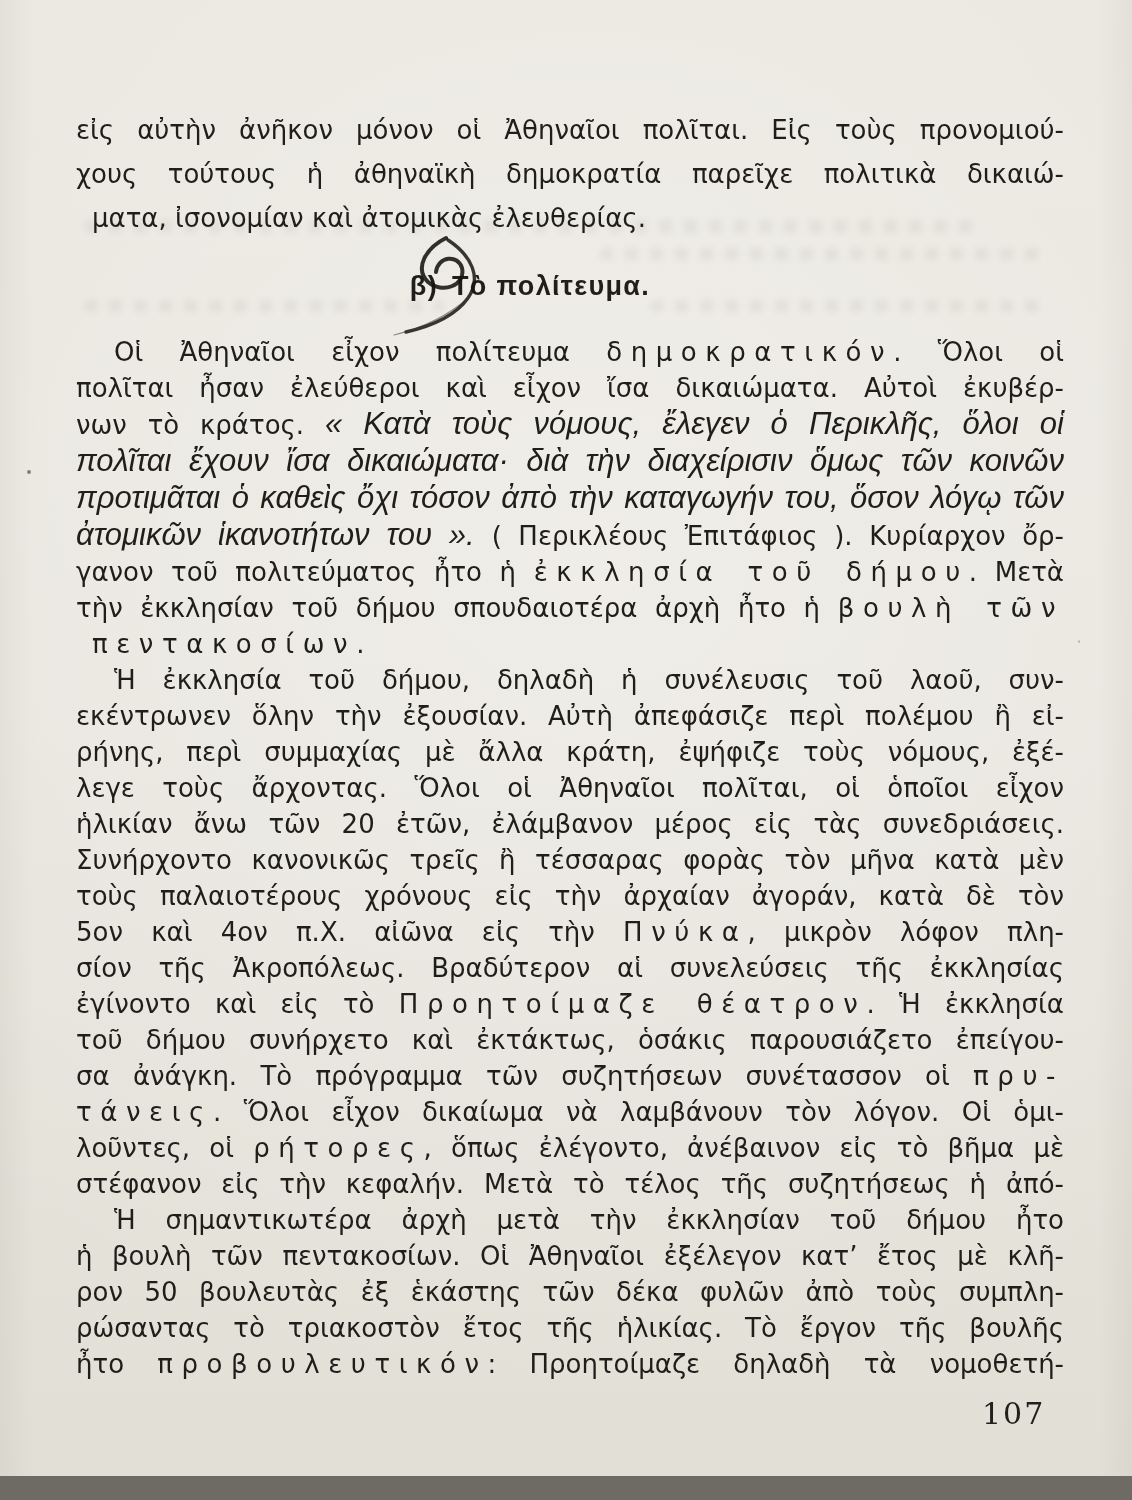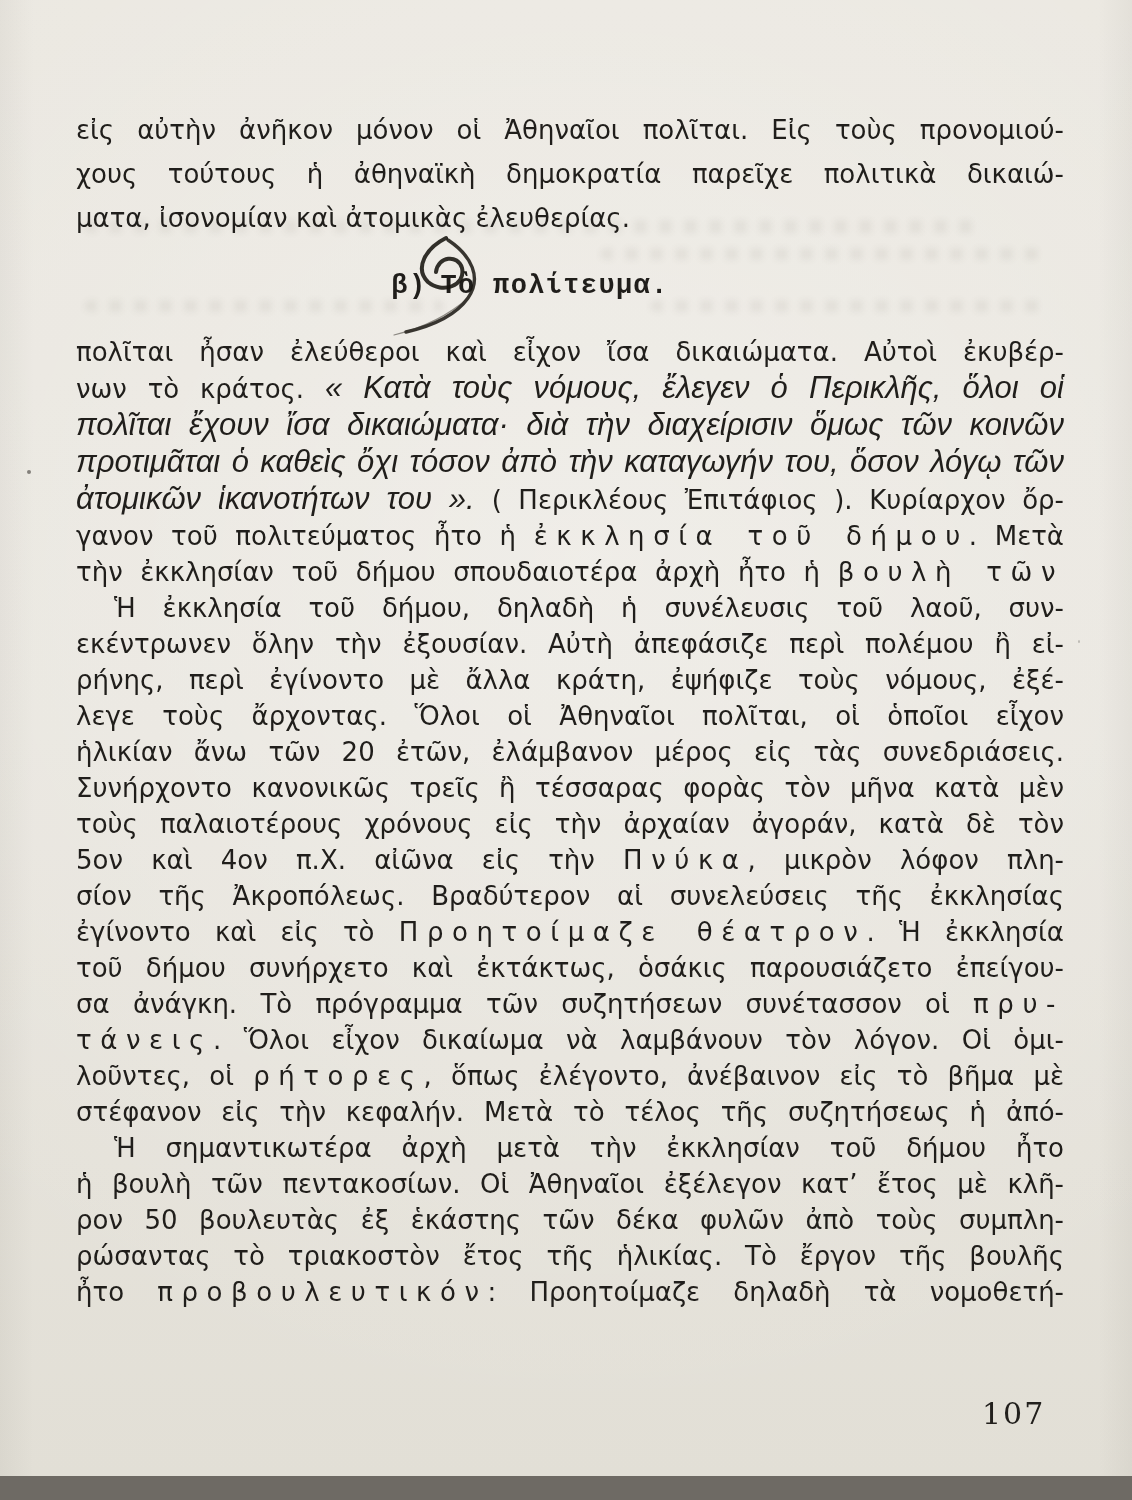--- a/index.html
+++ b/index.html
@@ -20,31 +20,31 @@
     font-size:26px;
   }
   .para{margin:0;}
   .line{
     line-height:36px;
     text-align:justify;
     text-align-last:justify;
     white-space:normal;
   }
   .para-lead .line{line-height:44px;}
-  .line.flush{text-align-last:left;}
+  .line.flush{text-align-last:left;margin-left:16px;}
   .line.indent{text-indent:38px;}
   .seg-r{}
   .seg-i{font-family:Liberation Sans, sans-serif;font-style:italic;font-size:31px;}
   .seg-sp{letter-spacing:.33em;}
   .section-heading{
     position:relative;left:-40px;
     margin:26px 0 28px 0;
     line-height:40px;
     text-align:left;text-align-last:center;
-    font-family:Liberation Mono, monospace;
+    font-family:Liberation Sans, sans-serif;
     font-weight:bold;font-size:27px;letter-spacing:.05em;
   }
   .section-heading .hp{margin-right:14px;}
   .page-number{
     position:absolute;left:982px;top:1396px;
     font-family:"DejaVu Serif",serif;
     font-size:30px;letter-spacing:2px;color:#22201d;
   }
   .pen-mark{position:absolute;left:388px;top:228px;width:180px;height:120px;}
   .ghost{
@@ -80,32 +80,34 @@
         <div class="line"><span class="seg-r">εἰς αὐτὴν ἀνῆκον μόνον οἱ Ἀθηναῖοι πολῖται. Εἰς τοὺς προνομιού-</span></div>
         <div class="line"><span class="seg-r">χους τούτους ἡ ἀθηναϊκὴ δημοκρατία παρεῖχε πολιτικὰ δικαιώ-</span></div>
         <div class="line flush"><span class="seg-r">ματα, ἰσονομίαν καὶ ἀτομικὰς ἐλευθερίας.</span></div>
       </div>
 
     <div class="section-heading">
       <span class="hp">β)</span><span>Τὸ πολίτευμα.</span>
     </div>
 
     <div class="para">
+        <div class="line indent"><span class="seg-r">Οἱ Ἀθηναῖοι εἶχον πολίτευμα </span><span class="seg-sp">δημοκρατικόν</span><span class="seg-r">. Ὅλοι οἱ</span></div>
         <div class="line"><span class="seg-r">πολῖται ἦσαν ἐλεύθεροι καὶ εἶχον ἴσα δικαιώματα. Αὐτοὶ ἐκυβέρ-</span></div>
         <div class="line"><span class="seg-r">νων τὸ κράτος. </span><span class="seg-i">« Κατὰ τοὺς νόμους, ἔλεγεν ὁ Περικλῆς, ὅλοι οἱ</span></div>
         <div class="line"><span class="seg-i">πολῖται ἔχουν ἴσα δικαιώματα· διὰ τὴν διαχείρισιν ὅμως τῶν κοινῶν</span></div>
         <div class="line"><span class="seg-i">προτιμᾶται ὁ καθεὶς ὄχι τόσον ἀπὸ τὴν καταγωγήν του, ὅσον λόγῳ τῶν</span></div>
         <div class="line"><span class="seg-i">ἀτομικῶν ἱκανοτήτων του ». </span><span class="seg-r">( Περικλέους Ἐπιτάφιος ). Κυρίαρχον ὄρ-</span></div>
         <div class="line"><span class="seg-r">γανον τοῦ πολιτεύματος ἦτο ἡ </span><span class="seg-sp">ἐκκλησία τοῦ δήμου</span><span class="seg-r">. Μετὰ</span></div>
         <div class="line"><span class="seg-r">τὴν ἐκκλησίαν τοῦ δήμου σπουδαιοτέρα ἀρχὴ ἦτο ἡ </span><span class="seg-sp">βουλὴ τῶν</span></div>
+        <div class="line flush"><span class="seg-sp">πεντακοσίων.</span></div>
       </div>
     <div class="para">
         <div class="line indent"><span class="seg-r">Ἡ ἐκκλησία τοῦ δήμου, δηλαδὴ ἡ συνέλευσις τοῦ λαοῦ, συν-</span></div>
         <div class="line"><span class="seg-r">εκέντρωνεν ὅλην τὴν ἐξουσίαν. Αὐτὴ ἀπεφάσιζε περὶ πολέμου ἢ εἰ-</span></div>
-        <div class="line"><span class="seg-r">ρήνης, περὶ ἐγίνοντο μὲ ἄλλα κράτη, ἐψήφιζε τοὺς νόμους, ἐξέ-</span></div>
+        <div class="line"><span class="seg-r">ρήνης, περὶ συμμαχίας μὲ ἄλλα κράτη, ἐψήφιζε τοὺς νόμους, ἐξέ-</span></div>
         <div class="line"><span class="seg-r">λεγε τοὺς ἄρχοντας. Ὅλοι οἱ Ἀθηναῖοι πολῖται, οἱ ὁποῖοι εἶχον</span></div>
         <div class="line"><span class="seg-r">ἡλικίαν ἄνω τῶν 20 ἐτῶν, ἐλάμβανον μέρος εἰς τὰς συνεδριάσεις.</span></div>
         <div class="line"><span class="seg-r">Συνήρχοντο κανονικῶς τρεῖς ἢ τέσσαρας φορὰς τὸν μῆνα κατὰ μὲν</span></div>
         <div class="line"><span class="seg-r">τοὺς παλαιοτέρους χρόνους εἰς τὴν ἀρχαίαν ἀγοράν, κατὰ δὲ τὸν</span></div>
         <div class="line"><span class="seg-r">5ον καὶ 4ον π.Χ. αἰῶνα εἰς τὴν </span><span class="seg-sp">Πνύκα</span><span class="seg-r">, μικρὸν λόφον πλη-</span></div>
         <div class="line"><span class="seg-r">σίον τῆς Ἀκροπόλεως. Βραδύτερον αἱ συνελεύσεις τῆς ἐκκλησίας</span></div>
         <div class="line"><span class="seg-r">ἐγίνοντο καὶ εἰς τὸ </span><span class="seg-sp">Προητοίμαζε θέατρον</span><span class="seg-r">. Ἡ ἐκκλησία</span></div>
         <div class="line"><span class="seg-r">τοῦ δήμου συνήρχετο καὶ ἐκτάκτως, ὁσάκις παρουσιάζετο ἐπείγου-</span></div>
         <div class="line"><span class="seg-r">σα ἀνάγκη. Τὸ πρόγραμμα τῶν συζητήσεων συνέτασσον οἱ </span><span class="seg-sp">πρυ-</span></div>
         <div class="line"><span class="seg-sp">τάνεις</span><span class="seg-r">. Ὅλοι εἶχον δικαίωμα νὰ λαμβάνουν τὸν λόγον. Οἱ ὁμι-</span></div>

